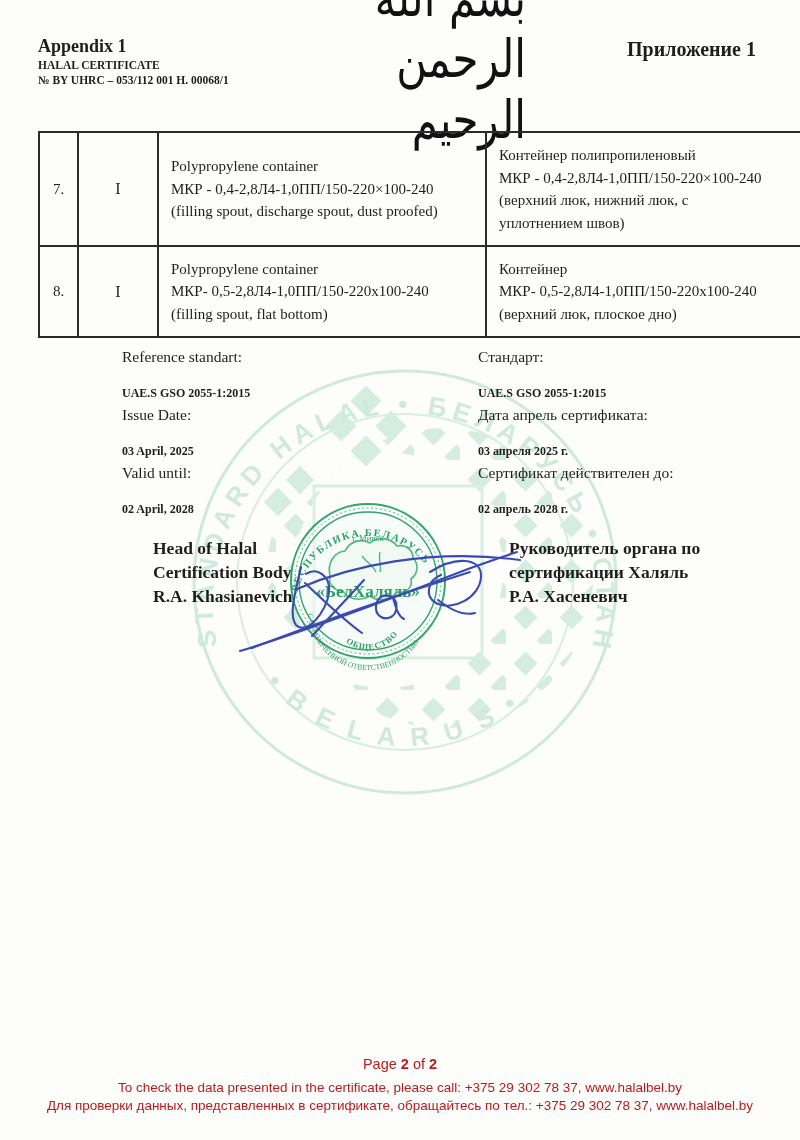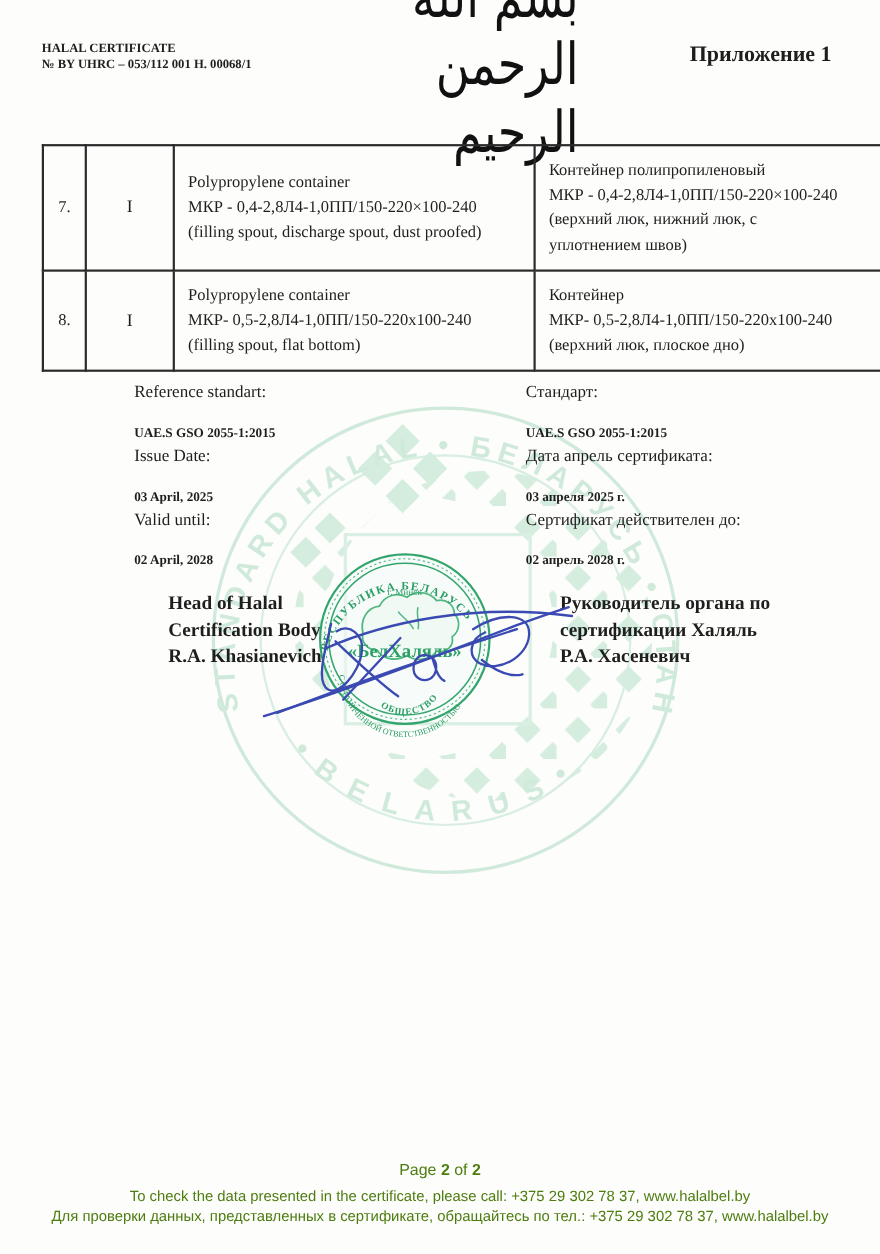--- a/index.html
+++ b/index.html
@@ -41,21 +41,21 @@
   .col-en{left:122px;}
   .col-ru{left:478px;}
   .p1{top:349px;} .p2{top:407px;} .p3{top:465px;}
   .signer{
     position:absolute; top:536px; font-size:17.5px; font-weight:bold;
     line-height:1.38; white-space:pre-line; z-index:2;margin-left:31px;
   }
   
   .footer{
     position:absolute; left:0; width:800px; text-align:center;
-    font-family:"Liberation Sans", sans-serif; color:#4d7c0f;
+    font-family:"Liberation Sans", sans-serif; color:#b91c1c;
   }
   .f-page{top:1056px; font-size:14.5px;}
   .f-page b{font-weight:bold;}
   .f-line2{top:1080px; font-size:13.5px;}
   .f-line3{top:1098px; font-size:13.5px;}
   
   .art{position:absolute; left:0; top:0; pointer-events:none;}
   .art-back{z-index:0;}
   .art-front{z-index:5;}
   .content{position:relative; z-index:1;}
@@ -94,20 +94,21 @@
     <text font-family="Liberation Sans, sans-serif" font-size="26" font-weight="bold" fill="#cfe9da" letter-spacing="6">
       <textPath href="#wmTop" startOffset="2%">STANDARD  HALAL  •  БЕЛАРУСЬ  •  СТАНДАРТ  ХАЛЯЛЬ</textPath>
     </text>
     <text font-family="Liberation Sans, sans-serif" font-size="26" font-weight="bold" fill="#cfe9da" letter-spacing="5">
       <textPath href="#wmBot" startOffset="12%">•  B E L A R U S  •</textPath>
     </text>
   </svg>
 
   <div class="content">
     <div class="hdr-left">
+      <div class="hdr-appendix">Appendix 1</div>
       <div class="hdr-sub">HALAL CERTIFICATE</div>
       <div class="hdr-sub">№ BY UHRC – 053/112 001 H. 00068/1</div>
     </div>
     <div class="basmala">بسم الله الرحمن الرحيم</div>
     <div class="hdr-right">Приложение 1</div>
 
     <table class="cert-table">
       <tbody>
           <tr class="row-7">
         <td class="c-num">7.</td>

